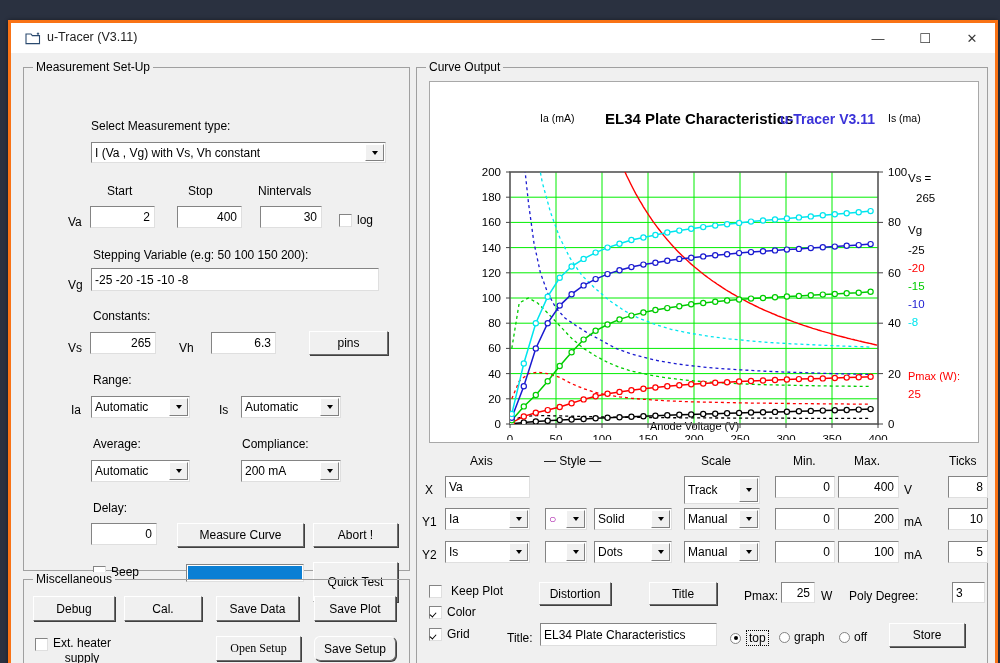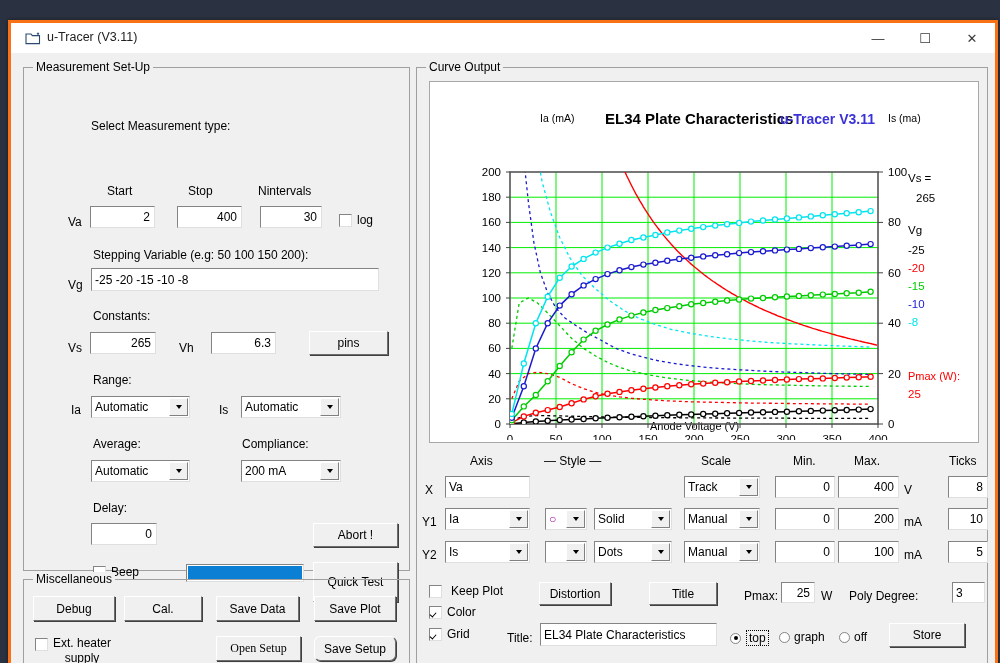--- a/index.html
+++ b/index.html
@@ -131,20 +131,24 @@
     <div class="wbtn" id="b-close">✕</div>
   </div>
 
   <div id="client">
 
     <div class="group" style="left:12px;top:14px;width:385px;height:502px;">
       <span class="glabel">Measurement Set-Up</span>
     </div>
 
     <div class="lbl" style="left:80px;top:66px;">Select Measurement type:</div>
+    <div class="combo" style="left:80px;top:89px;width:295px;height:21px;">
+      <span class="ctext">I (Va , Vg) with Vs, Vh constant</span>
+      <span class="carrow"></span>
+    </div>
 
     <div class="lbl" style="left:96px;top:131px;">Start</div>
     <div class="lbl" style="left:177px;top:131px;">Stop</div>
     <div class="lbl" style="left:247px;top:131px;">Nintervals</div>
 
     <div class="lbl" style="left:57px;top:162px;">Va</div>
     <div class="tbox r" style="left:79px;top:153px;width:65px;height:22px;">2</div>
     <div class="tbox r" style="left:166px;top:153px;width:65px;height:22px;">400</div>
     <div class="tbox r" style="left:249px;top:153px;width:62px;height:22px;">30</div>
     <div class="chk" style="left:328px;top:160px;">
@@ -181,20 +185,21 @@
       <span class="carrow"></span>
     </div>
     <div class="lbl" style="left:231px;top:384px;">Compliance:</div>
     <div class="combo" style="left:230px;top:407px;width:100px;height:22px;">
       <span class="ctext">200 mA</span>
       <span class="carrow"></span>
     </div>
 
     <div class="lbl" style="left:82px;top:448px;">Delay:</div>
     <div class="tbox r" style="left:80px;top:470px;width:66px;height:22px;">0</div>
+    <div class="btn" style="left:166px;top:470px;width:127px;height:24px;">Measure Curve</div>
     <div class="btn" style="left:302px;top:470px;width:85px;height:24px;">Abort !</div>
 
     <div class="chk" style="left:82px;top:512px;">
       <span class="box"></span>
       <span>Beep</span>
     </div>
     <div id="progress" style="left:175px;top:511px;width:118px;height:18px;">
       <div class="fill" id="progfill" style="width: calc(100% - 2px);"></div>
     </div>
     <div class="btn" style="left:302px;top:509px;width:85px;height:40px;">Quick Test</div>
@@ -482,21 +487,21 @@
 
     <div class="lbl" style="left:459px;top:401px;">Axis</div>
     <div class="lbl" style="left:533px;top:401px;">— Style —</div>
     <div class="lbl" style="left:690px;top:401px;">Scale</div>
     <div class="lbl" style="left:782px;top:401px;">Min.</div>
     <div class="lbl" style="left:843px;top:401px;">Max.</div>
     <div class="lbl" style="left:938px;top:401px;">Ticks</div>
 
     <div class="lbl" style="left:414px;top:430px;">X</div>
     <div class="tbox l" style="left:434px;top:423px;width:85px;height:22px;">Va</div>
-    <div class="combo" style="left:673px;top:423px;width:76px;height:22px;">
+    <div class="combo" style="left:673px;top:423px;width:76px;height:28px;">
       <span class="ctext">Track</span>
       <span class="carrow"></span>
     </div>
     <div class="tbox r" style="left:764px;top:423px;width:60px;height:22px;">0</div>
     <div class="tbox r" style="left:827px;top:423px;width:61px;height:22px;">400</div>
     <div class="lbl" style="left:893px;top:430px;">V</div>
     <div class="tbox r" style="left:937px;top:423px;width:40px;height:22px;">8</div>
 
     <div class="lbl" style="left:411px;top:462px;">Y1</div>
     <div class="combo" style="left:434px;top:455px;width:85px;height:22px;">

